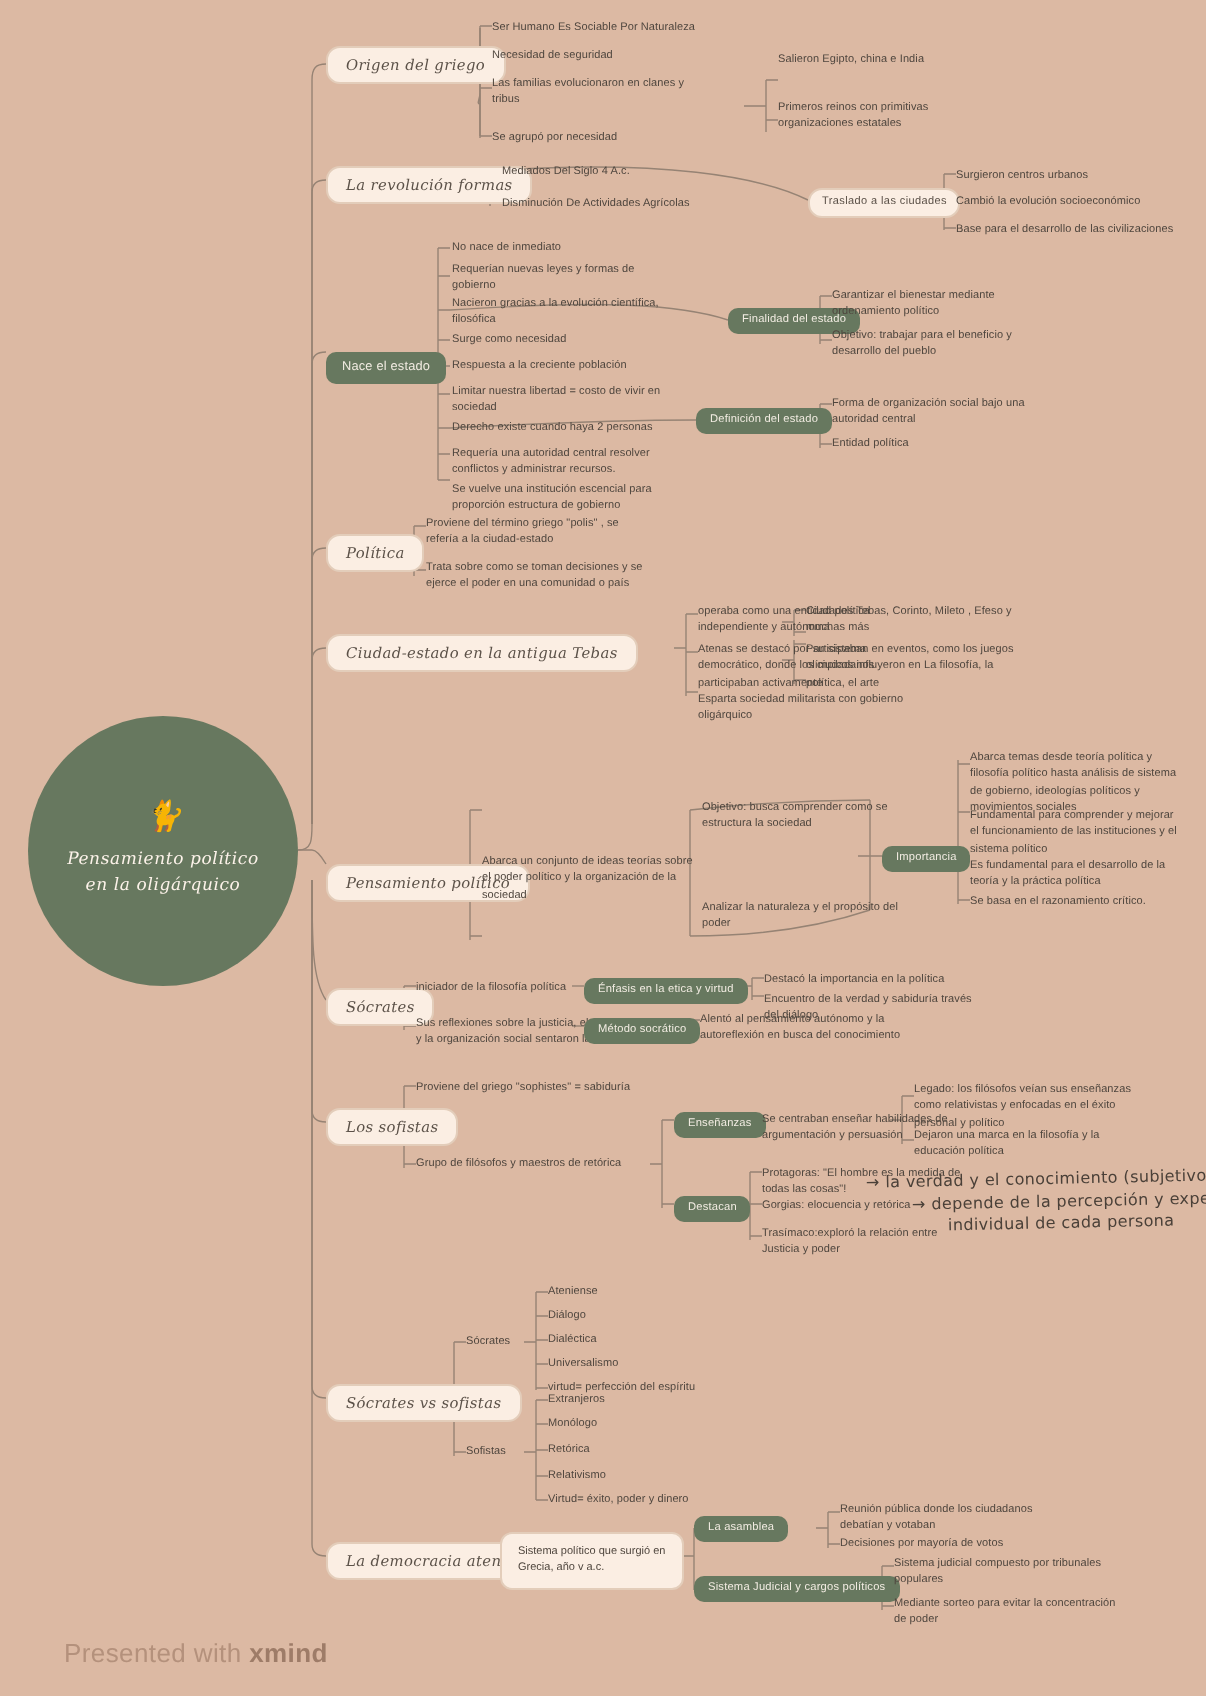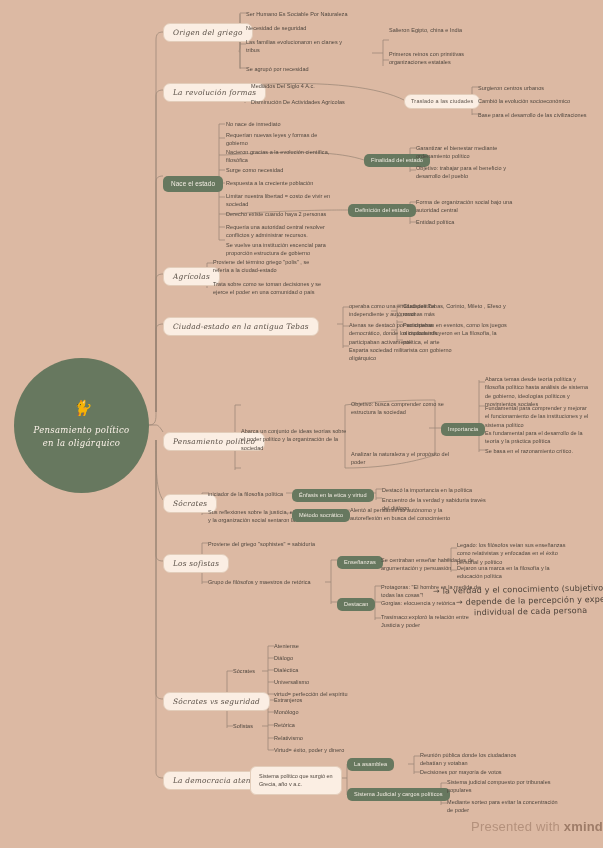--- a/index.html
+++ b/index.html
@@ -90,24 +90,25 @@
     color:#4a4038;
     line-height:1.35;
     letter-spacing:.2px;
     transform:rotate(-1.2deg);
     white-space:pre;
   }
 
   .footer {
     position:absolute;
     left:0; right:0; bottom:14px;
-    text-align:right;
+    text-align:left;
     font-size:13px;
     color:#b4917c;
     letter-spacing:.2px;
+    padding-left:32px;
   }
   .footer b { color:#9e7c68; font-weight:bold; }
 </style>
 </head>
 <body>
 
 <div id="canvas">
 
   <svg class="links" viewBox="0 0 603 848" xmlns="http://www.w3.org/2000/svg">
     <g fill="none" stroke="#8a7a6c" stroke-width="0.7" opacity="0.85">
@@ -219,21 +220,21 @@
   <div class="leaf" style="left:416px; top:144px; width:130px; white-space:pre-line;">Garantizar el bienestar mediante
 ordenamiento político</div>
   <div class="leaf" style="left:416px; top:164px; width:135px; white-space:pre-line;">Objetivo: trabajar para el beneficio y
 desarrollo del pueblo</div>
 
   <div class="chip" style="left:348px; top:204px;"><span>Definición del estado</span></div>
   <div class="leaf" style="left:416px; top:198px; width:140px; white-space:pre-line;">Forma de organización social bajo una
 autoridad central</div>
   <div class="leaf" style="left:416px; top:218px; width:130px;">Entidad política</div>
 
-  <div class="pill" style="left:163px; top:267px;"><span>Agrícolas</span></div>
+  <div class="pill" style="left:163px; top:267px;"><span>Política</span></div>
   <div class="leaf" style="left:213px; top:258px; width:150px; white-space:pre-line;">Proviene del término griego "polis" , se
 refería a la ciudad-estado</div>
   <div class="leaf" style="left:213px; top:280px; width:155px; white-space:pre-line;">Trata sobre como se toman decisiones y se
 ejerce el poder en una comunidad o país</div>
 
   <div class="pill" style="left:163px; top:317px;"><span>Ciudad-estado en la antigua Tebas</span></div>
   <div class="leaf" style="left:349px; top:302px; width:140px; white-space:pre-line;">operaba como una entidad política
 independiente y autónoma</div>
   <div class="leaf" style="left:349px; top:321px; width:138px; white-space:pre-line;">Atenas se destacó por su sistema
 democrático, donde los ciudadanos
@@ -293,21 +294,21 @@
   <div class="leaf" style="left:381px; top:583px; width:105px; white-space:pre-line;">Protagoras: "El hombre es la medida de
 todas las cosas"!</div>
   <div class="leaf" style="left:381px; top:599px; width:120px;">Gorgias: elocuencia y retórica</div>
   <div class="leaf" style="left:381px; top:613px; width:120px; white-space:pre-line;">Trasímaco:exploró la relación entre
 Justicia y poder</div>
 
   <div class="hand" style="left:433px; top:585px;">→ la verdad y el conocimiento (subjetivos)</div>
   <div class="hand" style="left:456px; top:596px;">→ depende de la percepción y experiencia</div>
   <div class="hand" style="left:474px; top:607px;">individual de cada persona</div>
 
-  <div class="pill" style="left:163px; top:692px;"><span>Sócrates vs seguridad</span></div>
+  <div class="pill" style="left:163px; top:692px;"><span>Sócrates vs sofistas</span></div>
   <div class="leaf" style="left:233px; top:667px;">Sócrates</div>
   <div class="leaf" style="left:274px; top:642px;">Ateniense</div>
   <div class="leaf" style="left:274px; top:654px;">Diálogo</div>
   <div class="leaf" style="left:274px; top:666px;">Dialéctica</div>
   <div class="leaf" style="left:274px; top:678px;">Universalismo</div>
   <div class="leaf" style="left:274px; top:690px;">virtud= perfección del espíritu</div>
   <div class="leaf" style="left:233px; top:722px;">Sofistas</div>
   <div class="leaf" style="left:274px; top:696px;">Extranjeros</div>
   <div class="leaf" style="left:274px; top:708px;">Monólogo</div>
   <div class="leaf" style="left:274px; top:721px;">Retórica</div>

